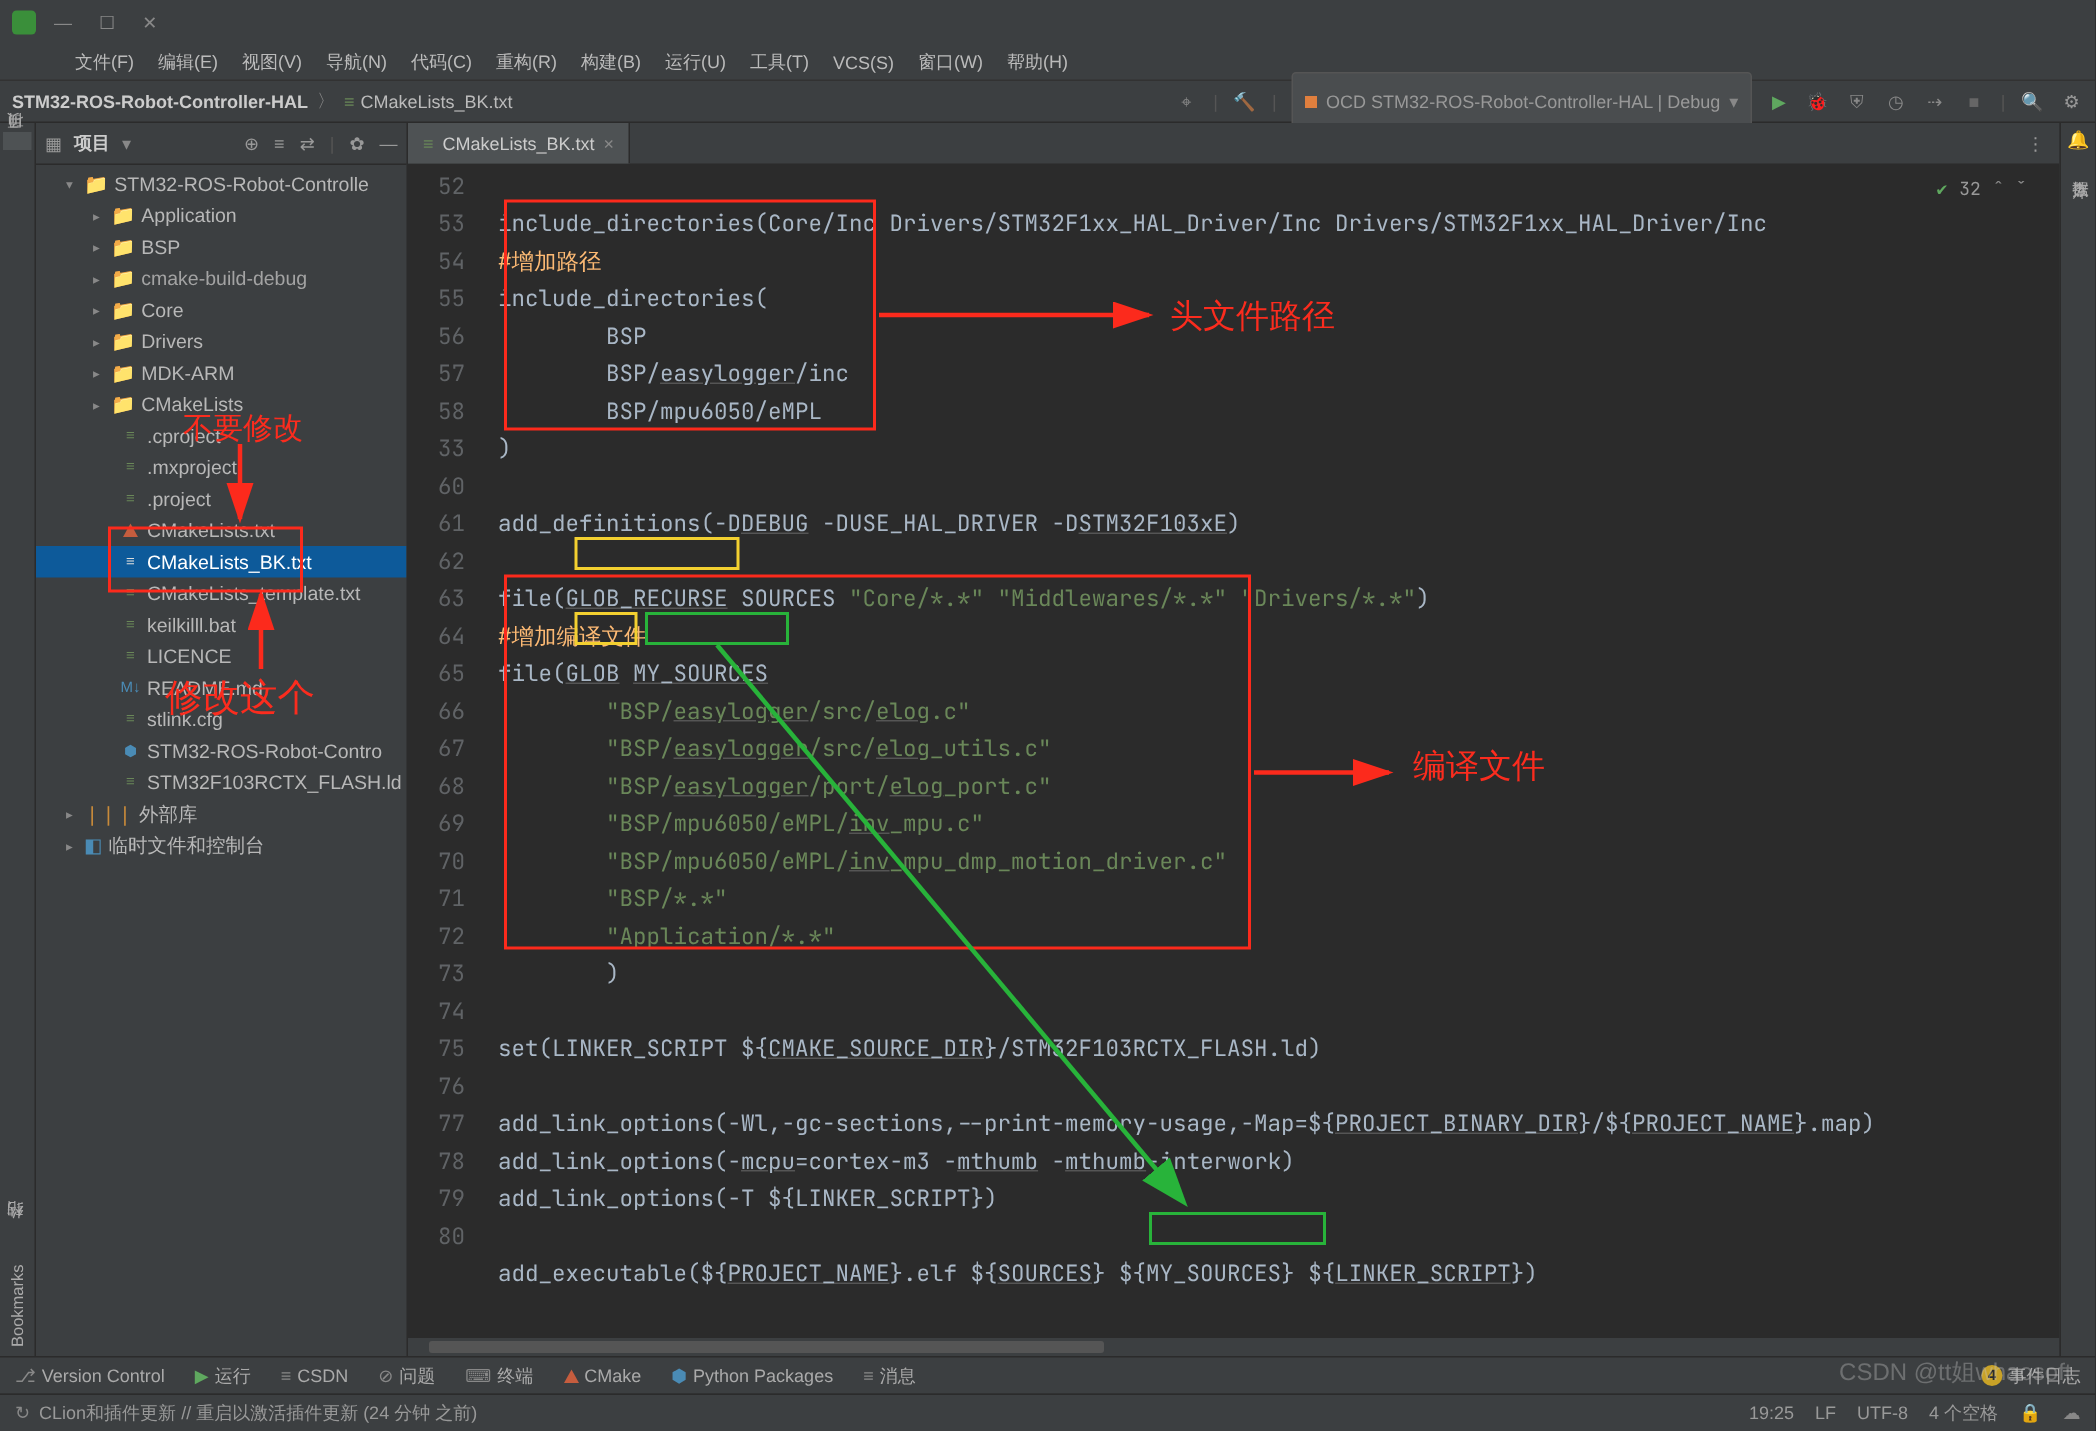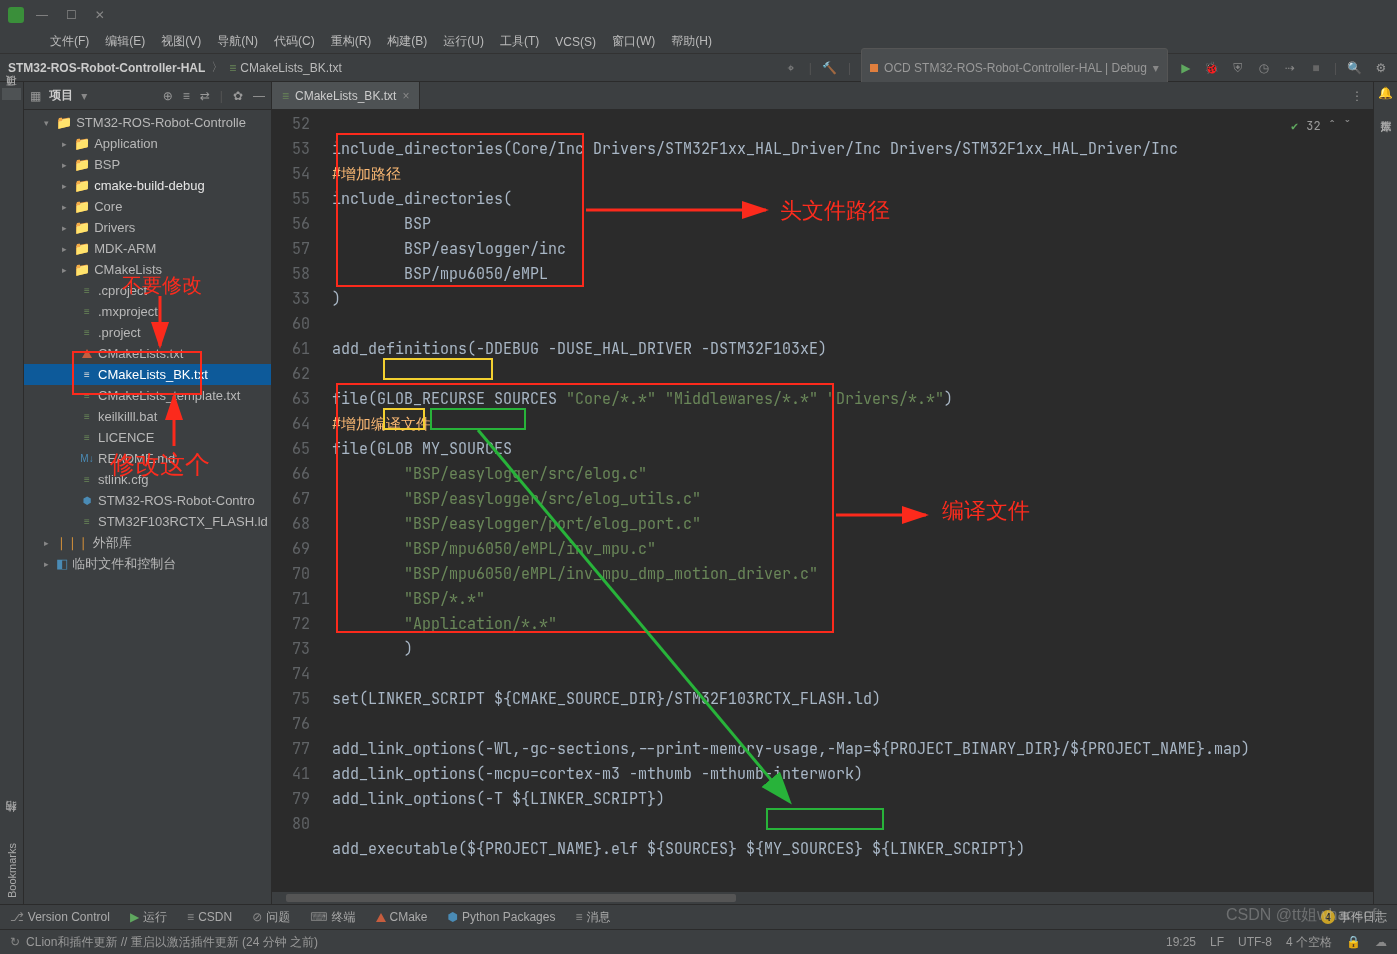--- a/index.html
+++ b/index.html
@@ -48,21 +48,21 @@
 .editor-area{flex:1;display:flex;flex-direction:column;background:#2b2b2b;min-width:0}
 .tabbar{height:28px;background:#3c3f41;display:flex;align-items:center;border-bottom:1px solid #2b2b2b}
 .tab{display:flex;align-items:center;gap:6px;padding:0 10px;height:100%;background:#4e5254;border-right:1px solid #2b2b2b;color:#ccc}
 .tab .close{color:#888;cursor:pointer}
 .tabbar .more{margin-left:auto;padding:0 10px;color:#999}
 .editor{flex:1;display:flex;overflow:hidden;font-family:"Consolas","JetBrains Mono",monospace;font-size:15px;line-height:25px;position:relative}
 .gutter{width:50px;background:#2b2b2b;color:#606366;text-align:right;padding-right:12px;padding-top:2px;user-select:none}
 .code{flex:1;padding-top:2px;padding-left:10px;color:#a9b7c6;white-space:pre;position:relative;overflow:hidden}
 .cmt{color:#fdba74}
 .str{color:#6a8759}
-.ul{text-decoration-color:#555}
+.ul{text-decoration:underline;text-decoration-color:#555}
 .code-top{position:absolute;top:4px;right:22px;display:flex;align-items:center;gap:8px;color:#999;font-size:12px}
 .code-top .check{color:#5fa85f}
 .hscroll{height:12px;background:#3c3f41;display:flex;align-items:center}
 .hscroll .thumb{height:8px;width:450px;background:#555;margin-left:14px;border-radius:2px}
 .toolstrip{height:25px;background:#3c3f41;border-top:1px solid #2b2b2b;display:flex;align-items:center;padding:0 10px;gap:20px;color:#aaa}
 .toolstrip .tBtn{display:flex;align-items:center;gap:4px;cursor:pointer}
 .statusbar{height:25px;background:#3c3f41;border-top:1px solid #2b2b2b;display:flex;align-items:center;padding:0 10px;color:#999}
 .statusbar .sb-left{flex:1;display:flex;align-items:center;gap:6px}
 .statusbar .sb-right{display:flex;align-items:center;gap:14px}
 .badge{background:#c9a227;color:#2b2b2b;border-radius:50%;width:14px;height:14px;display:inline-flex;align-items:center;justify-content:center;font-size:10px;font-weight:bold}
@@ -167,21 +167,21 @@
           <span>Application</span>
         </div>
       <div class="tree-row indent-2">
           <span class="arrow">▸</span>
           <span class="folder">📁</span>
           <span>BSP</span>
         </div>
       <div class="tree-row indent-2">
           <span class="arrow">▸</span>
           <span class="folder orange">📁</span>
-          <span style="color:#e5e5e5">cmake-build-debug</span>
+          <span style="color:#a3a3a3">cmake-build-debug</span>
         </div>
       <div class="tree-row indent-2">
           <span class="arrow">▸</span>
           <span class="folder">📁</span>
           <span>Core</span>
         </div>
       <div class="tree-row indent-2">
           <span class="arrow">▸</span>
           <span class="folder">📁</span>
           <span>Drivers</span>
@@ -289,21 +289,21 @@
           <div>68</div>
           <div>69</div>
           <div>70</div>
           <div>71</div>
           <div>72</div>
           <div>73</div>
           <div>74</div>
           <div>75</div>
           <div>76</div>
           <div>77</div>
-          <div>41</div>
+          <div>78</div>
           <div>79</div>
           <div>80</div>
         </div>
       <div class="code">
 <span>include_directories(Core/Inc Drivers/STM32F1xx_HAL_Driver/Inc Drivers/STM32F1xx_HAL_Driver/Inc</span>
 <span class="cmt">#增加路径</span>
 <span>include_directories(</span>
 <span>        BSP</span>
 <span>        BSP/<span class="ul">easylogger</span>/inc</span>
 <span>        BSP/mpu6050/eMPL</span>

